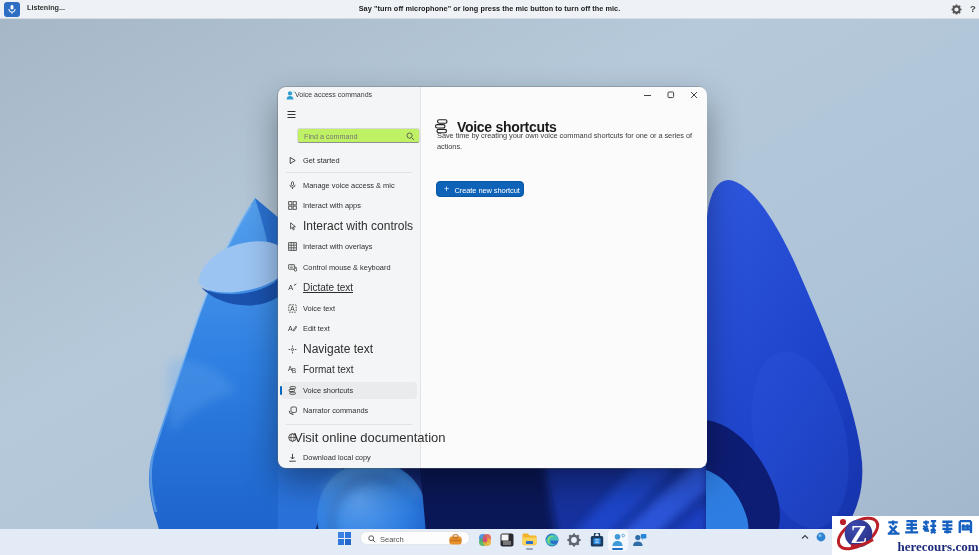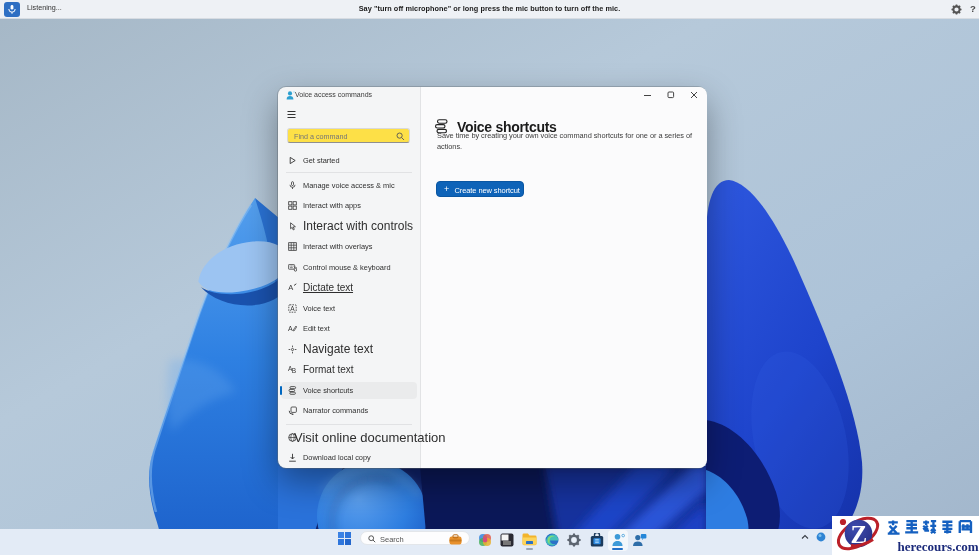--- a/index.html
+++ b/index.html
@@ -67,21 +67,21 @@
 </svg>
 
 <div class="abs" style="left:0;top:0;width:979px;height:18px;background:#eef1f5;border-bottom:1px solid #d7dce2;">
   <div class="abs" style="left:4px;top:1.5px;width:16px;height:15px;background:#2e6fc3;border-radius:3px;">
     <svg width="16" height="15" viewBox="0 0 16 15">
       <rect x="6.6" y="3" width="2.8" height="4.6" rx="1.4" fill="#fff"></rect>
       <path d="M4.8 7 a3.2 3.2 0 0 0 6.4 0" fill="none" stroke="#fff" stroke-width="1"></path>
       <line x1="8" y1="10.2" x2="8" y2="11.8" stroke="#fff" stroke-width="1"></line>
     </svg>
   </div>
-  <div class="abs" style="left:27px;top:3px;font-size:7.2px;font-weight:400;color:#333;">Listening...</div>
+  <div class="abs" style="left:27px;top:3px;font-size:7.2px;font-weight:700;color:#333;">Listening...</div>
   <div class="abs" style="left:0;top:3.5px;width:979px;text-align:center;font-size:7.3px;font-weight:700;color:#1b1b1b;letter-spacing:0.05px;">Say "turn off microphone" or long press the mic button to turn off the mic.</div>
   <svg class="abs" style="left:951px;top:4px" width="11" height="11" viewBox="0 0 14 14">
     <g fill="none" stroke="#555" stroke-width="2.6">
         <circle cx="7" cy="7" r="4"></circle>
       </g>
     <g stroke="#555" stroke-width="2">
         <path d="M7 0.6 v2.2 M7 11.2 v2.2 M0.6 7 h2.2 M11.2 7 h2.2 M2.4 2.4 l1.6 1.6 M10 10 l1.6 1.6 M11.6 2.4 L10 4 M4 10 l-1.6 1.6"></path>
       </g>
     <circle cx="7" cy="7" r="1.8" fill="#eef1f5"></circle>
   </svg>
@@ -102,21 +102,21 @@
   <svg class="abs" style="left:363px;top:1px" width="60" height="13" viewBox="0 0 60 13">
     <line x1="3" y1="7.5" x2="10" y2="7.5" stroke="#444" stroke-width="1"></line>
     <rect x="27" y="4" width="5.6" height="5.6" fill="none" stroke="#444" stroke-width="1" rx="1"></rect>
     <path d="M50 4 l6 6 M56 4 l-6 6" stroke="#444" stroke-width="1"></path>
   </svg>
 
   <svg class="abs" style="left:9px;top:23px" width="10" height="9" viewBox="0 0 10 9">
     <path d="M0.5 1.5 h8 M0.5 4.5 h8 M0.5 7.5 h8" stroke="#333" stroke-width="1"></path>
   </svg>
 
-  <div class="abs" style="left:9px;top:41px;width:121px;height:13px;background:#fde047;border:1px solid #d9d9d9;border-bottom:1px solid #8f8f8f;border-radius:3px;">
+  <div class="abs" style="left:19px;top:41px;width:121px;height:13px;background:#bef264;border:1px solid #d9d9d9;border-bottom:1px solid #8f8f8f;border-radius:3px;">
     <div class="abs" style="left:6px;top:3px;font-size:7.2px;color:#767676;">Find a command</div>
     <svg class="abs" style="left:108px;top:2.5px" width="9" height="9" viewBox="0 0 9 9">
       <circle cx="3.6" cy="3.6" r="2.6" fill="none" stroke="#555" stroke-width="0.9"></circle>
       <line x1="5.6" y1="5.6" x2="8" y2="8" stroke="#555" stroke-width="0.9"></line>
     </svg>
   </div>
 
   <div class="abs" style="left:8px;top:85px;width:126px;height:1px;background:#e1e2e4;"></div>
   <div class="abs" style="left:8px;top:337px;width:126px;height:1px;background:#e1e2e4;"></div>
   <div class="abs" style="left:3px;top:294.5px;width:136px;height:17.5px;background:#eaebec;border-radius:4px;"></div>

